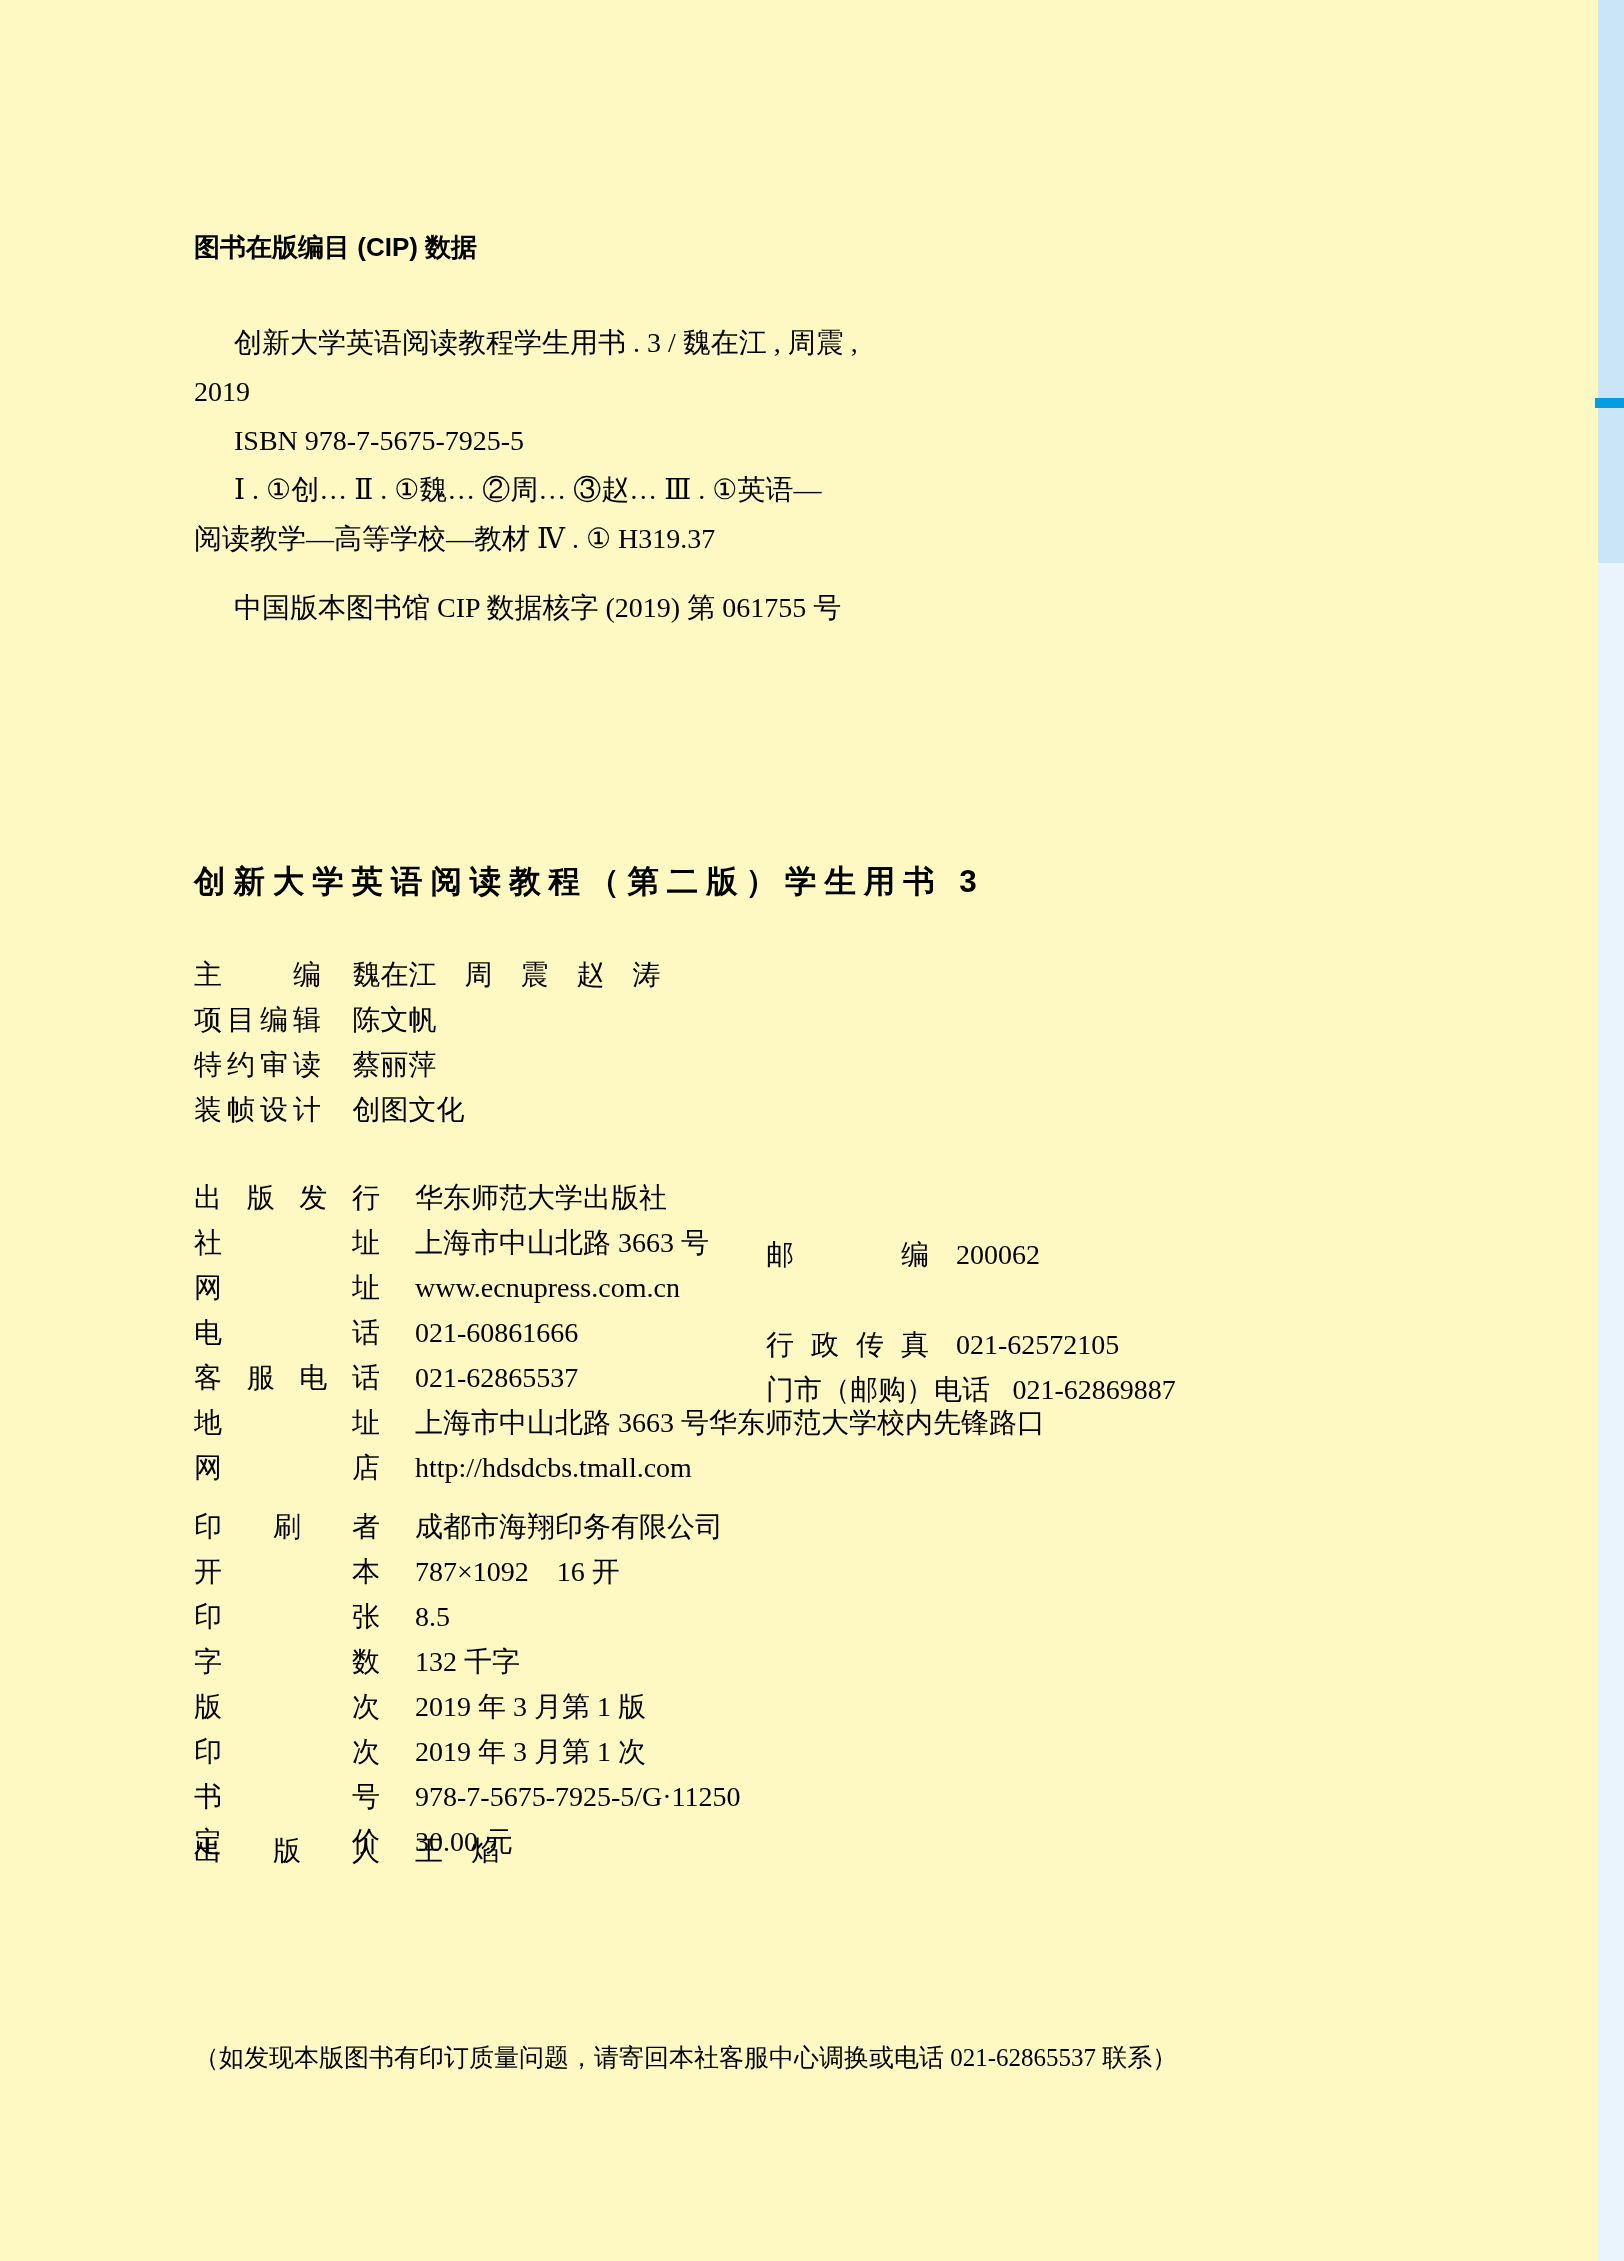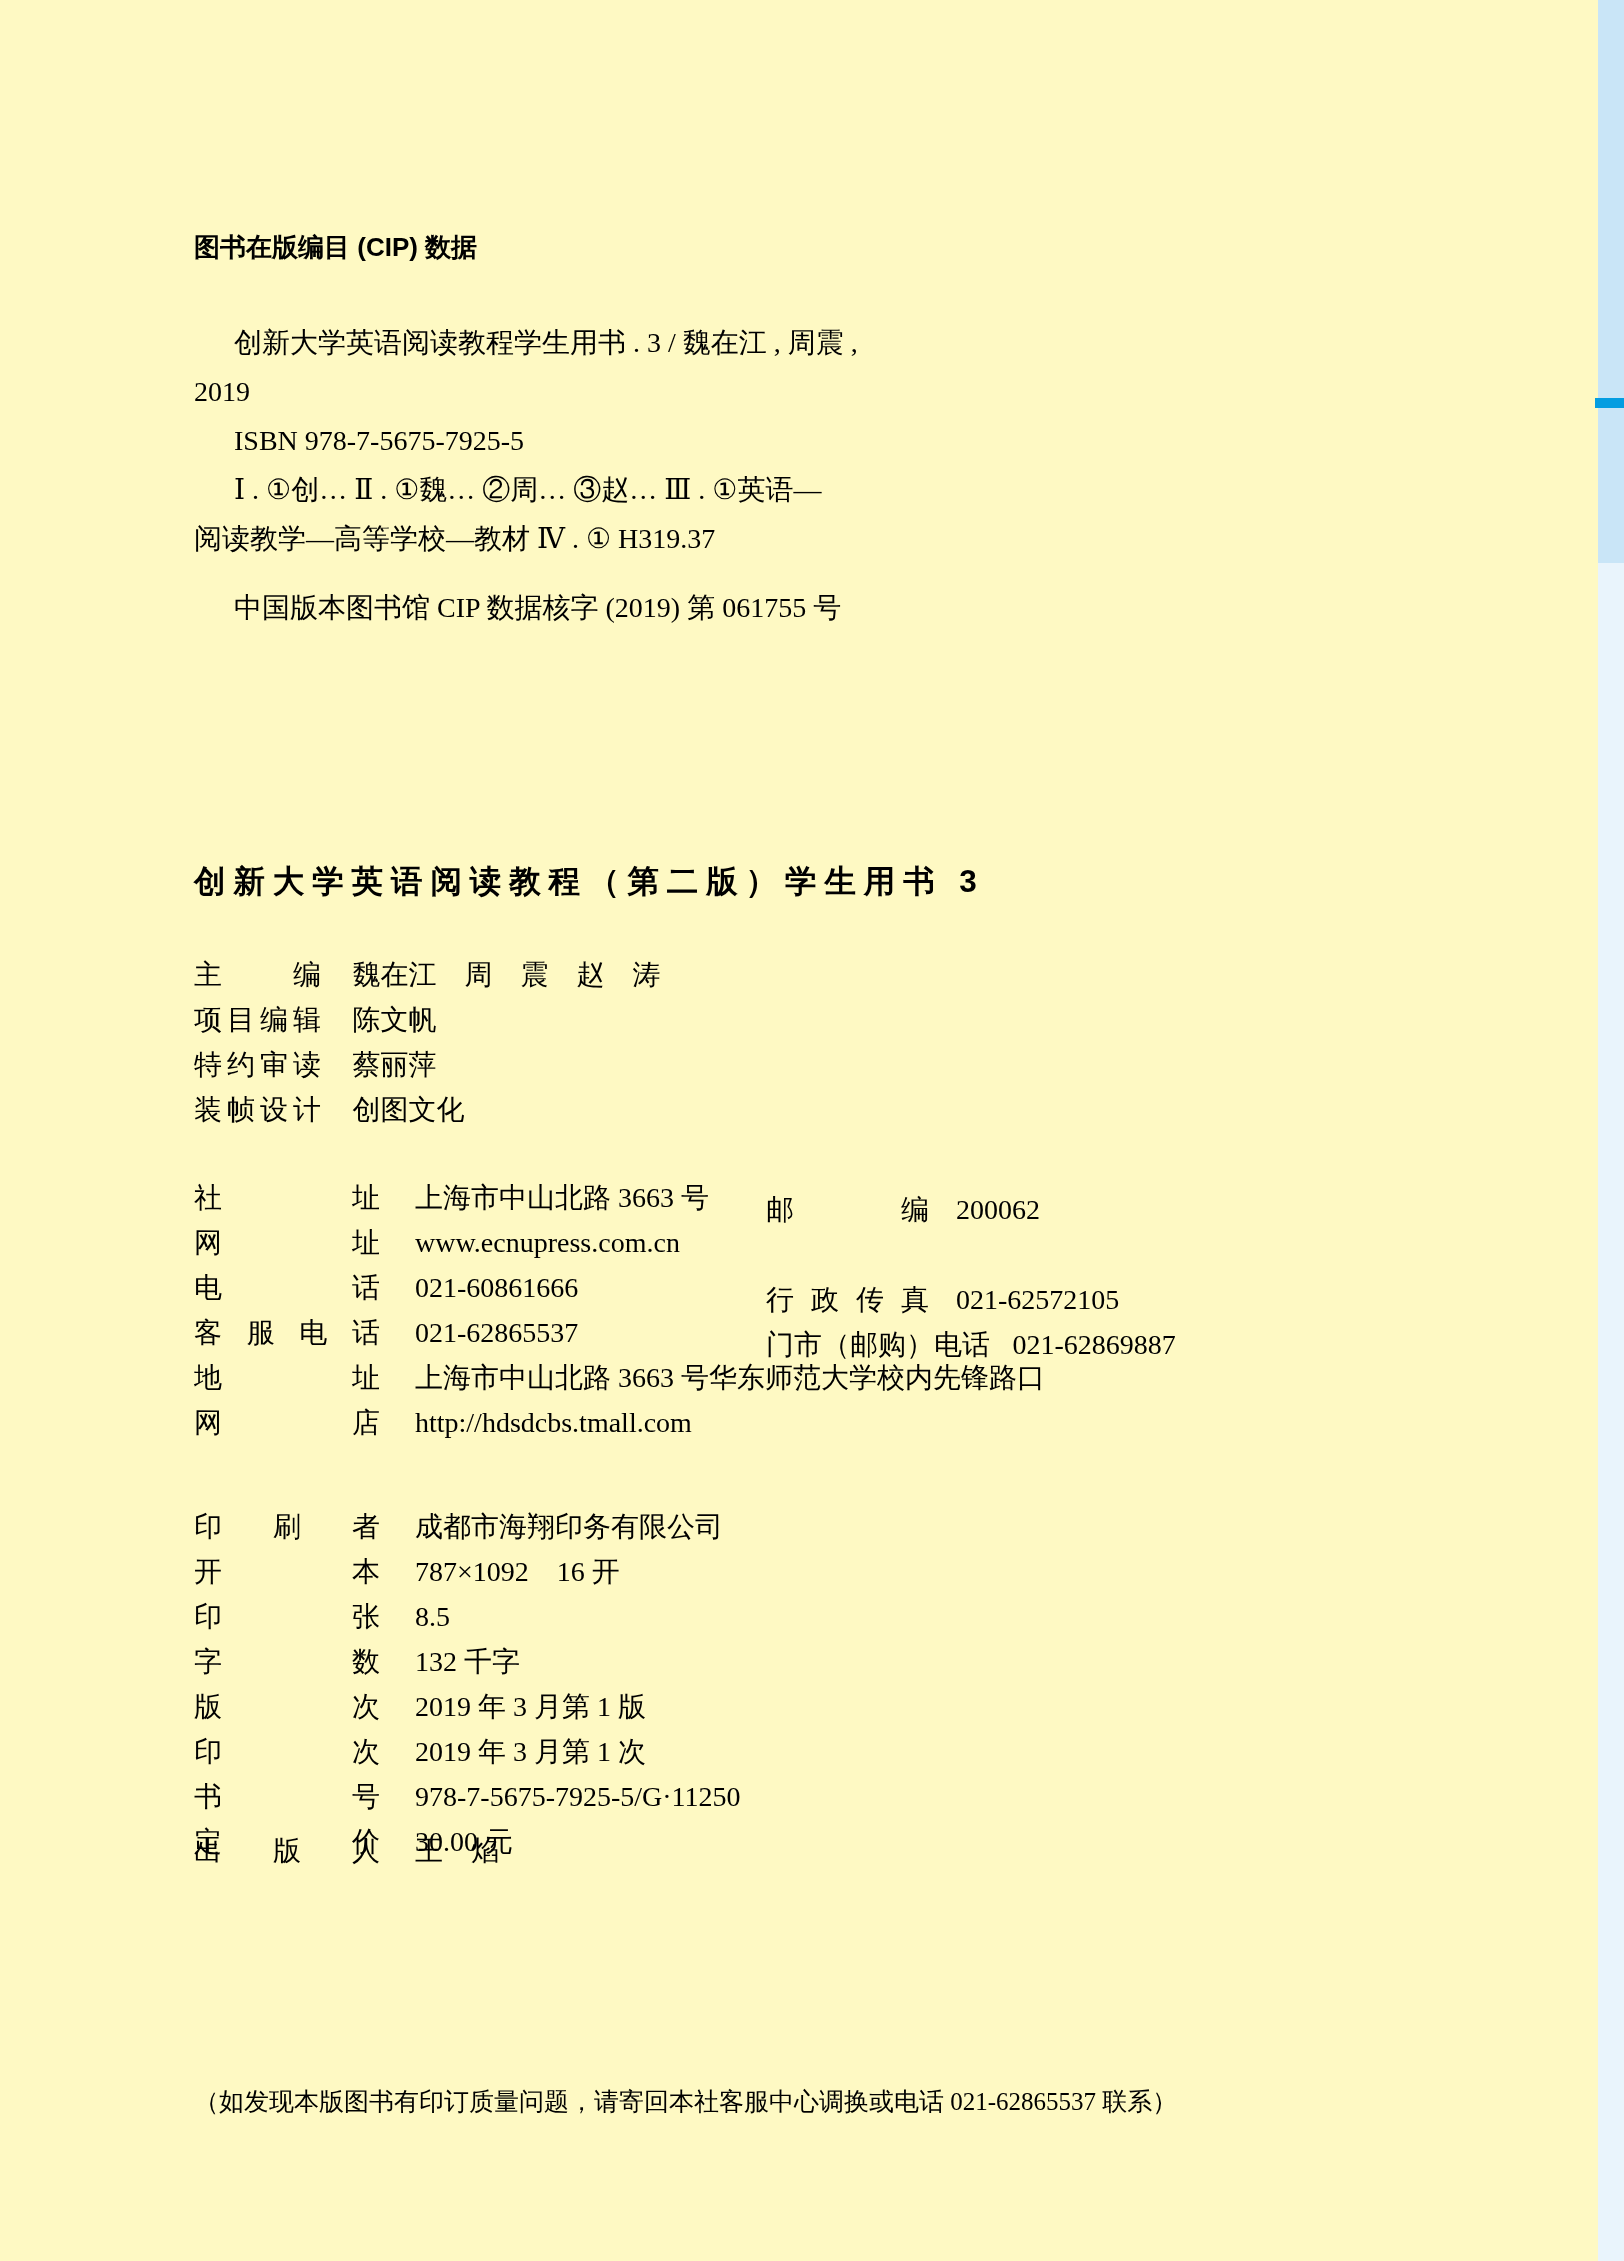--- a/index.html
+++ b/index.html
@@ -62,21 +62,21 @@
 
   .pair2 { position:absolute; left:572px; top:12px; display:flex; align-items:baseline; }
   .lbl2 {
     display:inline-block; width:163px;
     text-align:justify; text-align-last:justify;
   }
   .lbl2-auto { display:inline-block; }
   .val2  { margin-left:27px; }
   .val2-n{ margin-left:22.5px; }
 
-  .note { top:2040px; font-size:25px; line-height:1.4;margin-top:44px; }
+  .note { top:2040px; font-size:25px; line-height:1.4; }
 </style>
 </head>
 <body>
 
 <div class="page">
 
   <div class="strip strip-top"></div>
   <div class="strip strip-accent"></div>
   <div class="strip strip-mid"></div>
   <div class="strip strip-pale"></div>
@@ -108,20 +108,24 @@
       <span class="val-s">蔡丽萍</span>
     </div>
     <div class="row">
       <span class="lbl-s">装帧设计</span>
       <span class="val-s">创图文化</span>
     </div>
   </div>
 
   <div class="abs rows pub-block">
     <div class="row">
+      <span class="lbl">出版发行</span>
+      <span class="val">华东师范大学出版社</span>
+    </div>
+    <div class="row">
       <span class="lbl">社址</span>
       <span class="val">上海市中山北路 3663 号</span>
       <span class="pair2">
         <span class="lbl2">邮编</span>
         <span class="val2">200062</span>
       </span>
     </div>
     <div class="row">
       <span class="lbl">网址</span>
       <span class="val">www.ecnupress.com.cn</span>

